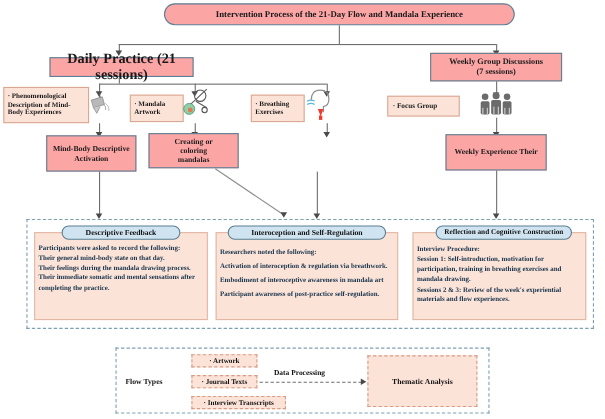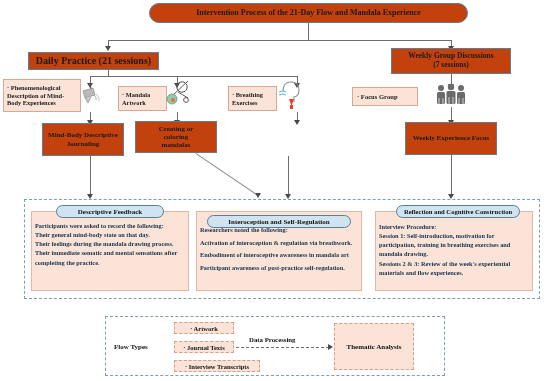--- a/index.html
+++ b/index.html
@@ -23,21 +23,21 @@
     box-sizing: border-box;
     display: flex;
     align-items: center;
     justify-content: center;
     text-align: center;
     font-weight: bold;
     color: #1a1a1a;
     line-height: 1.15;
   }
   .blue {
-    background: #c2410c;
+    background: #fca5a5;
     border: 1px solid #5b7f94;
   }
   .rounded {
     border-radius: 12px;
   }
   .pink {
     background: #fbe3d8;
     border: 1px solid #d9a894;
   }
   .left-text {
@@ -142,21 +142,21 @@
 
   <div class="node blue rounded" style="left:149px; top:3px; width:319px; height:20px; font-size:8px;">Intervention Process of the 21-Day Flow and Mandala Experience</div>
 
   <div class="vline" style="left:308px; top:23px; height:17px;"></div>
   <div class="hline" style="left:108px; top:40px; width:343px;"></div>
   <div class="vline" style="left:108px; top:40px; height:8px;"></div>
   <div class="arrow-down" style="left:105px; top:46px;"></div>
   <div class="vline" style="left:451px; top:40px; height:8px;"></div>
   <div class="arrow-down" style="left:448px; top:46px;"></div>
 
-  <div class="node blue" style="left:28px; top:52px; width:131px; height:18px; font-size:10px;">Daily Practice (21 sessions)</div>
+  <div class="node blue" style="left:45px; top:52px; width:131px; height:18px; font-size:13px;">Daily Practice (21 sessions)</div>
 
   <div class="node blue" style="left:391px; top:48px; width:120px; height:26px; font-size:7.5px; white-space:pre-line;">Weekly Group Discussions
 (7 sessions)</div>
 
   <div class="vline" style="left:108px; top:70px; height:6px;"></div>
   <div class="hline" style="left:90px; top:76px; width:207px;"></div>
   <div class="vline" style="left:90px; top:76px; height:9px;"></div>
   <div class="arrow-down" style="left:87px; top:83px;"></div>
   <div class="vline" style="left:177px; top:76px; height:9px;"></div>
   <div class="arrow-down" style="left:174px; top:83px;"></div>
@@ -228,26 +228,26 @@
 
   <div class="vline" style="left:90px; top:112px; height:10px;"></div>
   <div class="arrow-down" style="left:87px; top:120px;"></div>
   <div class="vline" style="left:177px; top:112px; height:10px;"></div>
   <div class="arrow-down" style="left:174px; top:120px;"></div>
   <div class="vline" style="left:297px; top:112px; height:10px;"></div>
   <div class="arrow-down" style="left:294px; top:120px;"></div>
   <div class="vline" style="left:451px; top:107px; height:15px;"></div>
   <div class="arrow-down" style="left:448px; top:120px;"></div>
 
-  <div class="node blue" style="left:42px; top:123px; width:82px; height:33px; font-size:7px; padding:0 3px;">Mind-Body Descriptive Journaling</div>
+  <div class="node blue" style="left:42px; top:123px; width:82px; height:33px; font-size:7px; padding:0 3px;">Mind-Body Descriptive Activation</div>
 
   <div class="node blue" style="left:135px; top:121px; width:82px; height:32px; font-size:7px; padding:0 16px;">Creating or coloring mandalas</div>
 
 
-  <div class="node blue" style="left:405px; top:122px; width:92px; height:33px; font-size:7px; padding:0 3px;">Weekly Experience Focus</div>
+  <div class="node blue" style="left:405px; top:122px; width:92px; height:33px; font-size:7px; padding:0 3px;">Weekly Experience Their</div>
 
   <div class="vline" style="left:90px; top:156px; height:40px;"></div>
   <div class="arrow-down" style="left:87px; top:194px;"></div>
 
   <div class="dline" style="left:196px; top:153px; width:74px; transform:rotate(34deg);"></div>
   <div class="arrow-down" style="left:255px; top:193px;"></div>
 
   <div class="vline" style="left:288px; top:156px; height:40px;"></div>
   <div class="arrow-down" style="left:285px; top:194px;"></div>
 
@@ -259,21 +259,21 @@
   <div class="panel" style="left:31px; top:211px; width:158px; height:80px;"></div>
   <div class="panel-title" style="left:56px; top:205px; width:108px; height:13px; font-size:7px;">Descriptive Feedback</div>
   <div class="panel-body" style="left:35px; top:221px; width:152px; font-size:6.3px;">
     <p>Participants were asked to record the following:</p>
     <p>Their general mind-body state on that day.</p>
     <p>Their feelings during the mandala drawing process.</p>
     <p>Their immediate somatic and mental sensations after completing the practice.</p>
   </div>
 
   <div class="panel" style="left:196px; top:211px; width:166px; height:80px;"></div>
-  <div class="panel-title" style="left:207px; top:215px; width:144px; height:13px; font-size:7px;">Interoception and Self-Regulation</div>
+  <div class="panel-title" style="left:207px; top:205px; width:144px; height:13px; font-size:7px;">Interoception and Self-Regulation</div>
   <div class="panel-body" style="left:200px; top:224px; width:160px; font-size:6.3px; line-height:2.0;">
     <p>Researchers noted the following:</p>
     <p>Activation of interoception &amp; regulation via breathwork.</p>
     <p>Embodiment of interoceptive awareness in mandala art</p>
     <p>Participant awareness of post-practice self-regulation.</p>
   </div>
 
   <div class="panel" style="left:375px; top:211px; width:158px; height:80px;"></div>
   <div class="panel-title" style="left:396px; top:205px; width:124px; height:13px; font-size:6.6px;">Reflection and Cognitive Construction</div>
   <div class="panel-body" style="left:379px; top:222px; width:152px; font-size:6.3px;">
@@ -287,15 +287,15 @@
   <div class="label-static" style="left:114px; top:343px; font-size:7px;">Flow Types</div>
 
   <div class="chip" style="left:174px; top:322px; width:60px; height:12px; font-size:6.5px;">· Artwork</div>
   <div class="chip" style="left:174px; top:341px; width:60px; height:12px; font-size:6.5px;">· Journal Texts</div>
   <div class="chip" style="left:174px; top:360px; width:86px; height:12px; font-size:6.5px;">· Interview Transcripts</div>
 
   <div class="label-static" style="left:249px; top:336px; font-size:6.8px;">Data Processing</div>
   <div class="dotted-h" style="left:236px; top:347px; width:93px;"></div>
   <div class="arrow-right" style="left:328px; top:344px;"></div>
 
-  <div class="chip" style="left:334px; top:323px; width:80px; height:47px; font-size:7px;">Thematic Analysis</div>
+  <div class="chip" style="left:334px; top:323px; width:100px; height:47px; font-size:7px;">Thematic Analysis</div>
 
 </div>
 
 </body></html>

